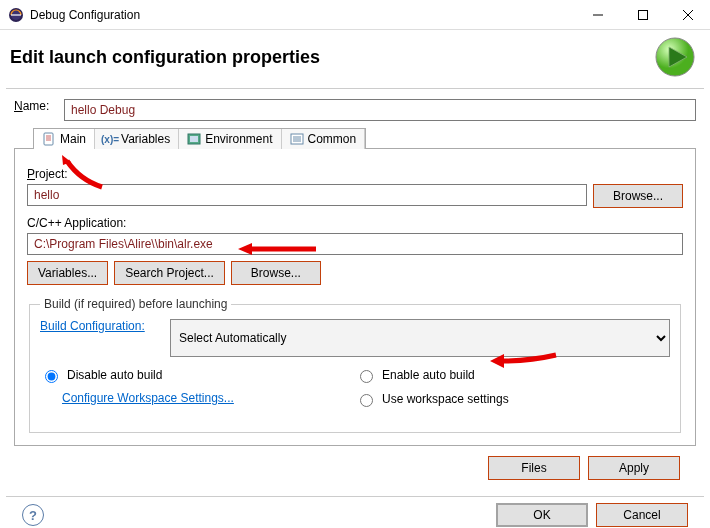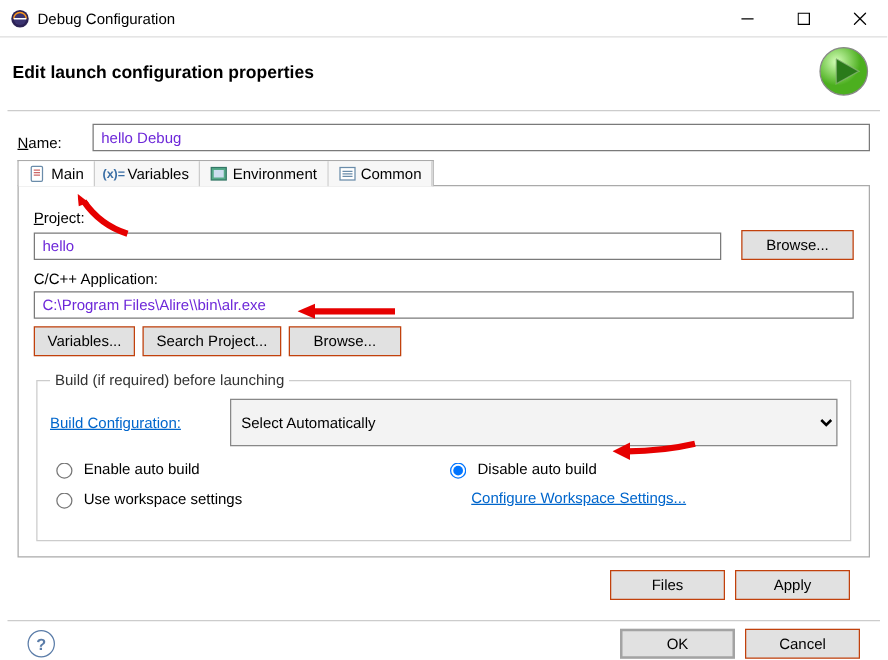--- a/index.html
+++ b/index.html
@@ -1,41 +1,41 @@
 <!DOCTYPE html>
 <html><head>
 <meta charset="utf-8">
 <style>
   * { box-sizing: border-box; font-family: "Segoe UI", Tahoma, sans-serif; font-size: 12px; }
   html, body { margin:0; padding:0; width:710px; height:528px; background:#fff; overflow:hidden; }
   .titlebar { height:30px; border-bottom:1px solid #ddd; display:flex; align-items:center; padding-left:8px; }
   .titlebar .title { flex:1; }
   .titlebar .win-btn { width:45px; height:29px; display:flex; align-items:center; justify-content:center; }
   .header { display:flex; align-items:center; padding:6px 14px 10px 10px; }
-  .header h1 { font-size:14px; font-weight:bold; margin:0; flex:1; }
+  .header h1 { font-size:18px; font-weight:bold; margin:0; flex:1; }
   .run-icon { width:42px; height:42px; }
   .divider { border-top:1px solid #ccc; margin:0 6px; }
   .body { padding:10px 14px 6px 14px; }
-  .row { display:flex; align-items:flex-end; margin-bottom:6px; gap:16px; }
+  .row { display:flex; align-items:flex-start; margin-bottom:6px; gap:6px; }
   .row label { min-width:44px; }
   .underline { text-decoration: underline; }
-  input.txt { flex:1; height:22px; border:1px solid #7a7a7a; padding:2px 6px; background:#fff; color:#6d28d9; }
+  input.txt { flex:1; height:22px; border:1px solid #7a7a7a; padding:2px 6px; background:#fff; color:#7f1d1d; }
   select.combo { flex:1; height:38px; border:1px solid #888; background:#f3f3f3; padding:0 4px; }
-  .tabs { display:flex; border:1px solid #aaa; border-bottom:none; background:#f7f7f7; width:fit-content; position:relative; top:1px; z-index:2;}
+  .tabs { display:flex; border:1px solid #aaa; border-bottom:none; background:#f7f7f7; width:fit-content; position:relative; top:1px; z-index:2;margin-left:19px;}
   .tab { padding:3px 8px; display:flex; align-items:center; gap:4px; border-right:1px solid #ccc; background:#f7f7f7; }
   .tab.active { background:#fff; }
   .tab .icn { width:14px; height:14px; display:flex; align-items:center; justify-content:center; }
   .tabpanel { border:1px solid #aaa; padding:10px 12px 12px 12px; background:#fff; }
   .field-label { margin:8px 0 3px 0; }
   .btnrow { display:flex; gap:6px; margin-top:6px; }
   button.win { height:24px; min-width:80px; padding:0 10px; background:#e1e1e1; border:1px solid #c2410c; }
   button.win.primary { border:2px solid #a3a3a3; }
   fieldset.grp { border:1px solid #ccc; padding:8px 10px 25px 10px; margin-top:12px; }
   fieldset.grp legend { padding:0 4px; color:#333; }
-  .bc-row { display:flex; align-items:center; gap:14px; }
+  .bc-row { display:flex; gap:0; }
   .bc-label { color:#0066cc; text-decoration:underline; min-width:130px; }
   .radio-grid { display:flex; margin-top:10px; }
   .radio-col { flex:1; display:flex; flex-direction:column; gap:8px; }
   .radio-col label { display:flex; align-items:center; gap:6px; }
   .link { color:#0066cc; text-decoration:underline; margin-left:22px; }
   .footer { display:flex; justify-content:flex-end; gap:8px; padding:10px 16px 6px 16px; }
   .footer2 { display:flex; align-items:center; padding:6px 16px 10px 16px; border-top:1px solid #ccc; margin:4px 6px 0 6px;}
   .footer2 .help { width:22px; height:22px; border:1.5px solid #5a7ca8; border-radius:50%; color:#5a7ca8; display:flex; align-items:center; justify-content:center; font-weight:bold; font-size:13px;}
   .footer2 .spacer { flex:1; }
   
@@ -159,35 +159,35 @@
       <legend>Build (if required) before launching</legend>
       <div class="bc-row">
         <a href="#" class="bc-label">Build Configuration:</a>
         <select class="combo">
           <option>Select Automatically</option>
         </select>
       </div>
       <div class="radio-grid">
         <div class="radio-col">
           <label>
+              <input type="radio" name="ab" checked="" style=""> 
+              <span>Disable auto build</span>
+            </label>
+          <a href="#" class="link">Configure Workspace Settings...</a>
+        </div>
+        <div class="radio-col">
+          <label>
               <input type="radio" name="ab" style=""> 
               <span>Enable auto build</span>
             </label>
           <label>
               <input type="radio" name="ab" style=""> 
               <span>Use workspace settings</span>
             </label>
         </div>
-        <div class="radio-col">
-          <label>
-              <input type="radio" name="ab" checked="" style=""> 
-              <span>Disable auto build</span>
-            </label>
-          <a href="#" class="link">Configure Workspace Settings...</a>
-        </div>
       </div>
     </fieldset>
   </div>
 
   <div class="footer">
     <button class="win" style="min-width:92px">Files</button>
     <button class="win" style="min-width:92px">Apply</button>
   </div>
 </div>
 

